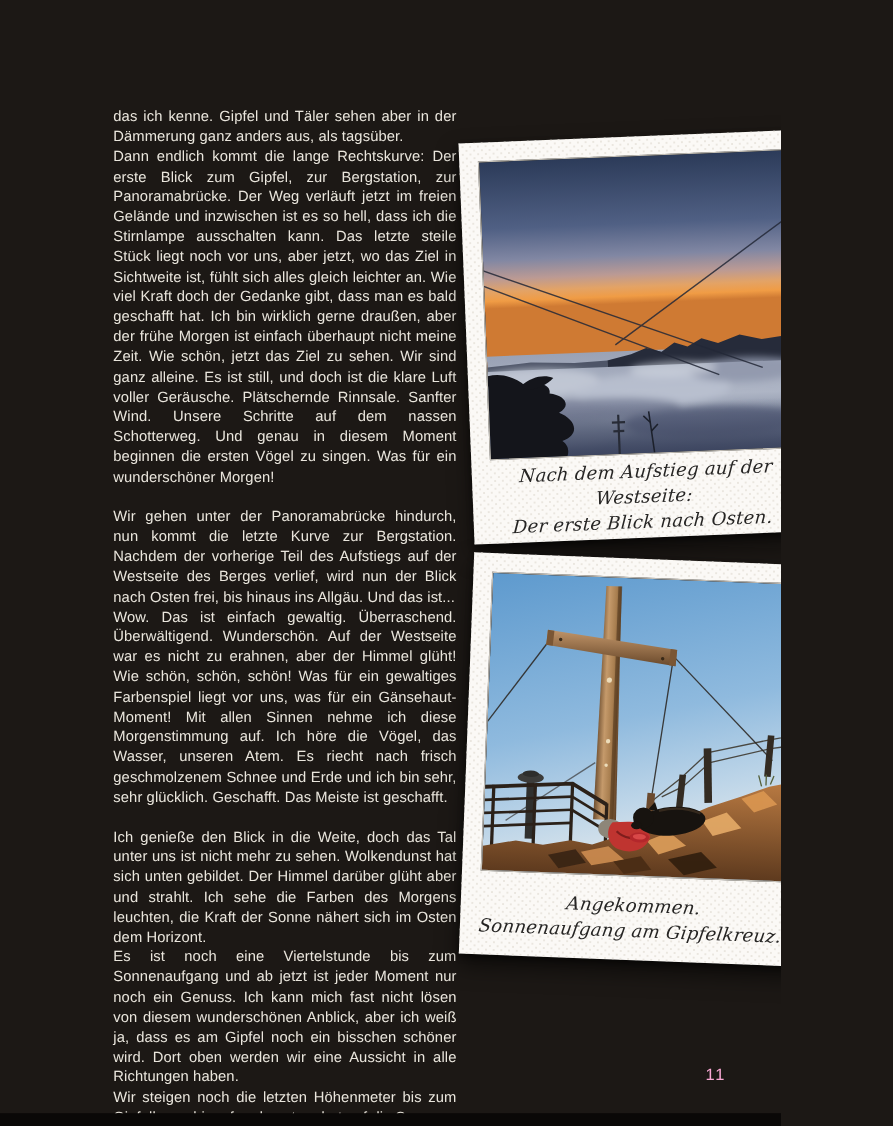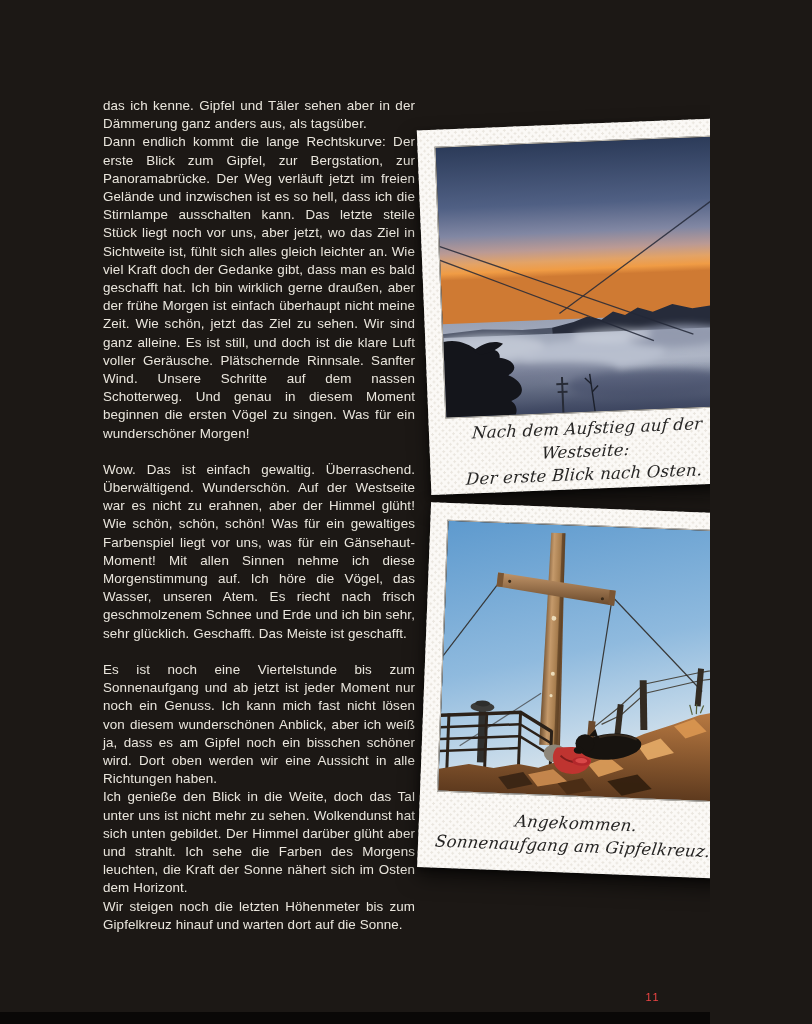--- a/index.html
+++ b/index.html
@@ -40,35 +40,36 @@
   .photo svg{display:block;width:100%;height:100%;}
   .polaroid .caption{
     height:76px;display:flex;flex-direction:column;justify-content:center;
     align-items:center;text-align:center;
     font-family:"DejaVu Serif", serif;font-style:italic;
     font-size:16.5px;line-height:23px;color:#262524;
     transform:skewX(-6deg);
     letter-spacing:0.2px;
   }
   .page-number{
-    position:absolute;right:50px;top:991px;
-    color:#ef4444;font-size:11px;letter-spacing:1.5px;
+    position:absolute;right:50px;top:969px;
+    color:#f9a8d4;font-size:15px;letter-spacing:1.5px;
   }
 </style>
 </head>
 <body>
 
 <div class="page">
 
   <div class="text-column">
     <p>das ich kenne. Gipfel und Täler sehen aber in der Dämmerung ganz anders aus, als tagsüber.</p>
     <p class="gap-after">Dann endlich kommt die lange Rechtskurve: Der erste Blick zum Gipfel, zur Bergstation, zur Panoramabrücke. Der Weg verläuft jetzt im freien Gelände und inzwischen ist es so hell, dass ich die Stirnlampe ausschalten kann. Das letzte steile Stück liegt noch vor uns, aber jetzt, wo das Ziel in Sichtweite ist, fühlt sich alles gleich leichter an. Wie viel Kraft doch der Gedanke gibt, dass man es bald geschafft hat. Ich bin wirklich gerne draußen, aber der frühe Morgen ist einfach überhaupt nicht meine Zeit. Wie schön, jetzt das Ziel zu sehen. Wir sind ganz alleine. Es ist still, und doch ist die klare Luft voller Geräusche. Plätschernde Rinnsale. Sanfter Wind. Unsere Schritte auf dem nassen Schotterweg. Und genau in diesem Moment beginnen die ersten Vögel zu singen. Was für ein wunderschöner Morgen!</p>
+    <p>Wir gehen unter der Panoramabrücke hindurch, nun kommt die letzte Kurve zur Bergstation. Nachdem der vorherige Teil des Aufstiegs auf der Westseite des Berges verlief, wird nun der Blick nach Osten frei, bis hinaus ins Allgäu. Und das ist...</p>
     <p class="gap-after">Wow. Das ist einfach gewaltig. Überraschend. Überwäl­tigend. Wunderschön. Auf der Westseite war es nicht zu erahnen, aber der Himmel glüht! Wie schön, schön, schön! Was für ein gewaltiges Farbenspiel liegt vor uns, was für ein Gänsehaut-Moment! Mit allen Sinnen nehme ich diese Morgenstimmung auf. Ich höre die Vögel, das Wasser, unseren Atem. Es riecht nach frisch geschmolze­nem Schnee und Erde und ich bin sehr, sehr glücklich. Geschafft. Das Meiste ist geschafft.</p>
+    <p>Ich genieße den Blick in die Weite, doch das Tal unter uns ist nicht mehr zu sehen. Wolkendunst hat sich unten gebildet. Der Himmel darüber glüht aber und strahlt. Ich sehe die Farben des Morgens leuchten, die Kraft der Sonne nähert sich im Osten dem Horizont.</p>
     <p>Es ist noch eine Viertelstunde bis zum Sonnenaufgang und ab jetzt ist jeder Moment nur noch ein Genuss. Ich kann mich fast nicht lösen von diesem wunderschönen Anblick, aber ich weiß ja, dass es am Gipfel noch ein bisschen schöner wird. Dort oben werden wir eine Aussicht in alle Richtungen haben.</p>
-    <p>Ich genieße den Blick in die Weite, doch das Tal unter uns ist nicht mehr zu sehen. Wolkendunst hat sich unten gebildet. Der Himmel darüber glüht aber und strahlt. Ich sehe die Farben des Morgens leuchten, die Kraft der Sonne nähert sich im Osten dem Horizont.</p>
     <p class="gap-after">Wir steigen noch die letzten Höhenmeter bis zum Gipfel­kreuz hinauf und warten dort auf die Sonne.</p>
 
   </div>
 
   <div class="polaroid polaroid-1">
     <div class="photo">
       <svg viewBox="0 0 278 272" preserveAspectRatio="none">
         <defs>
           <linearGradient id="sky1" x1="0" y1="0" x2="0" y2="1">
             <stop offset="0" stop-color="#2c3b59"></stop>

